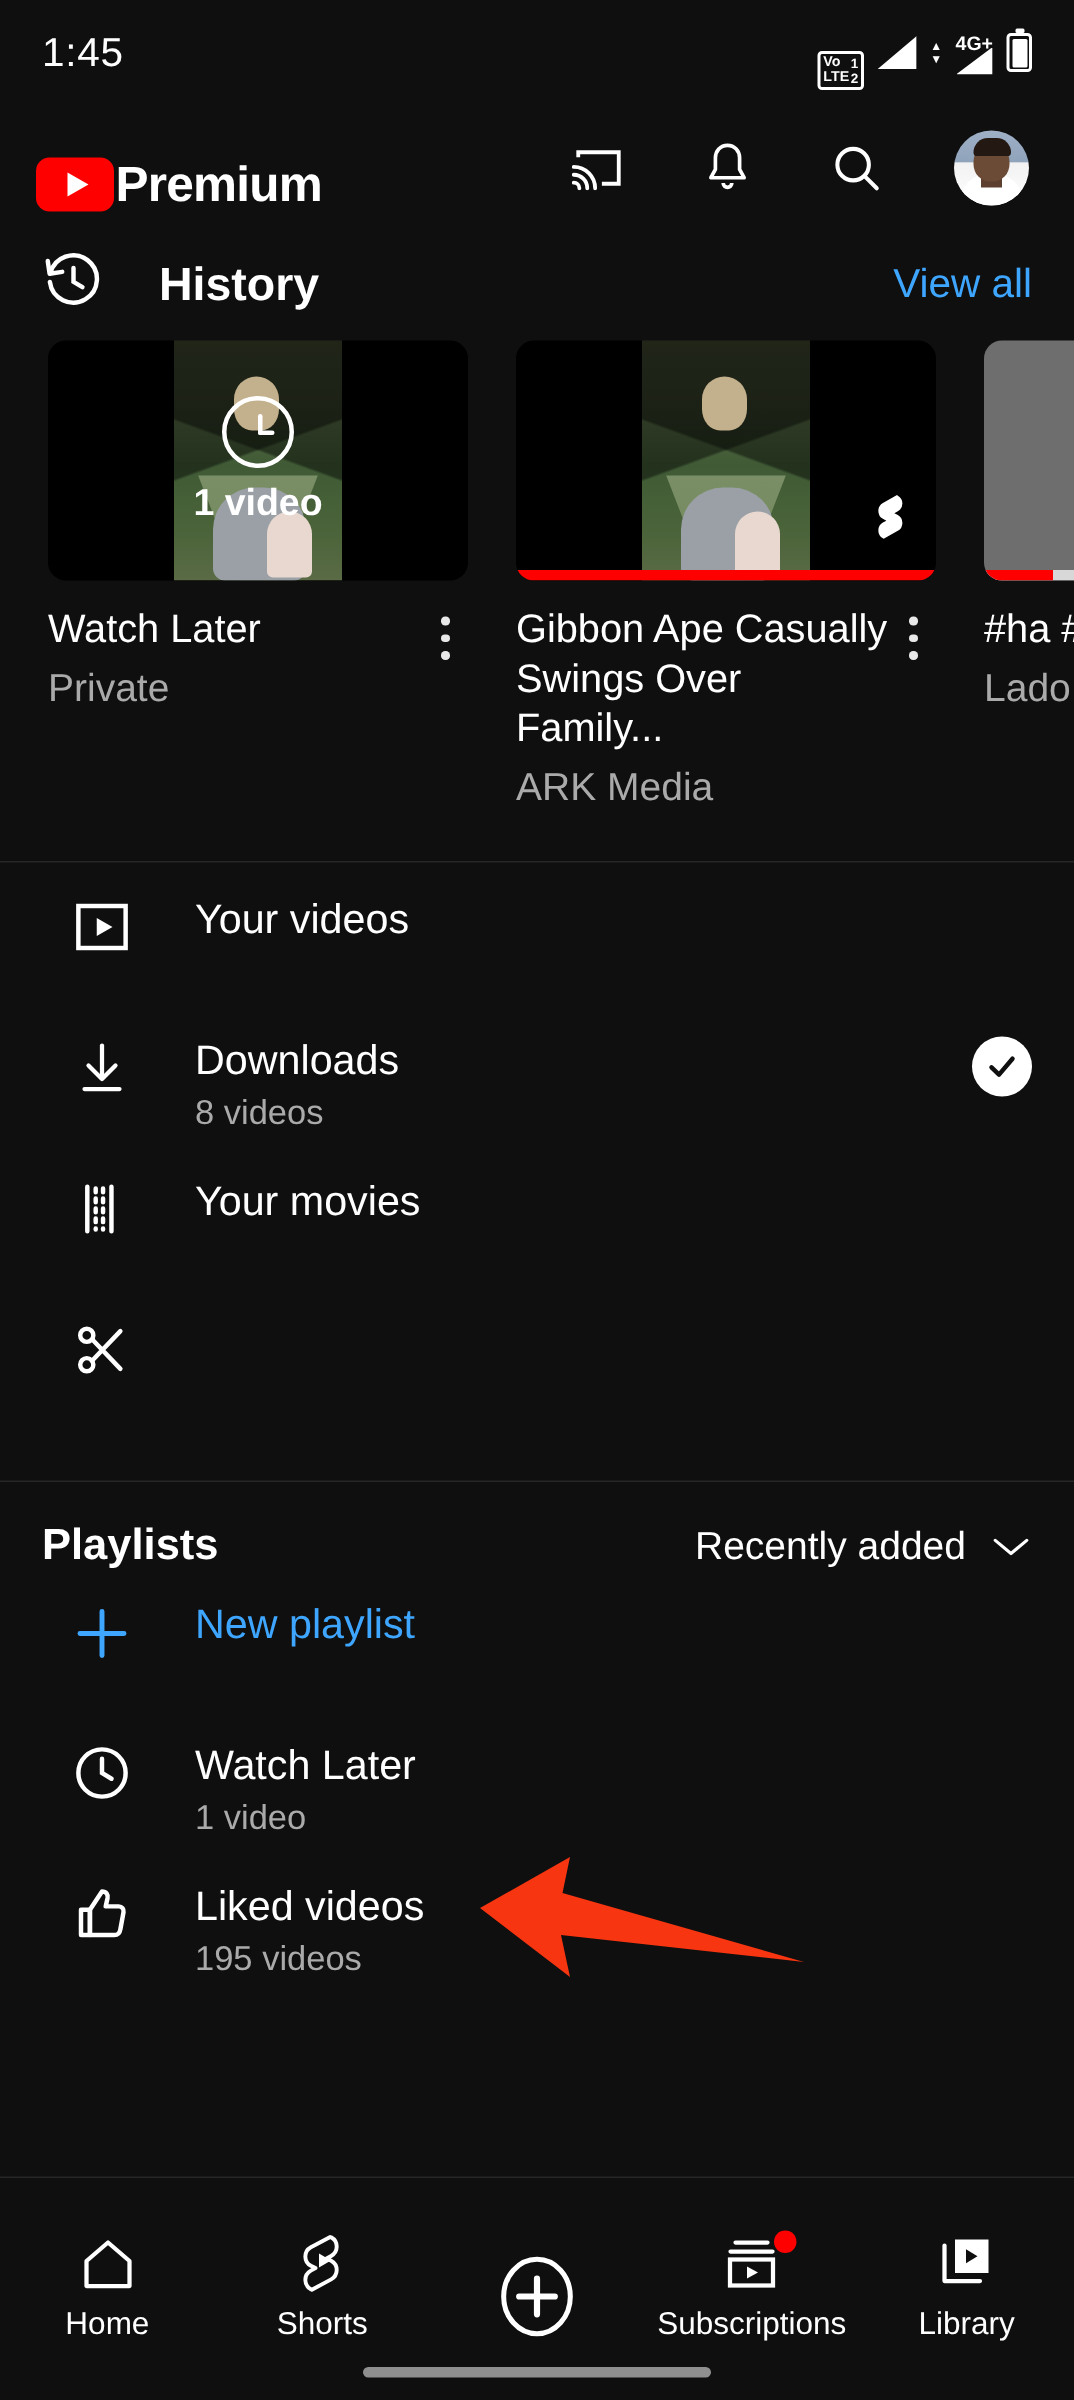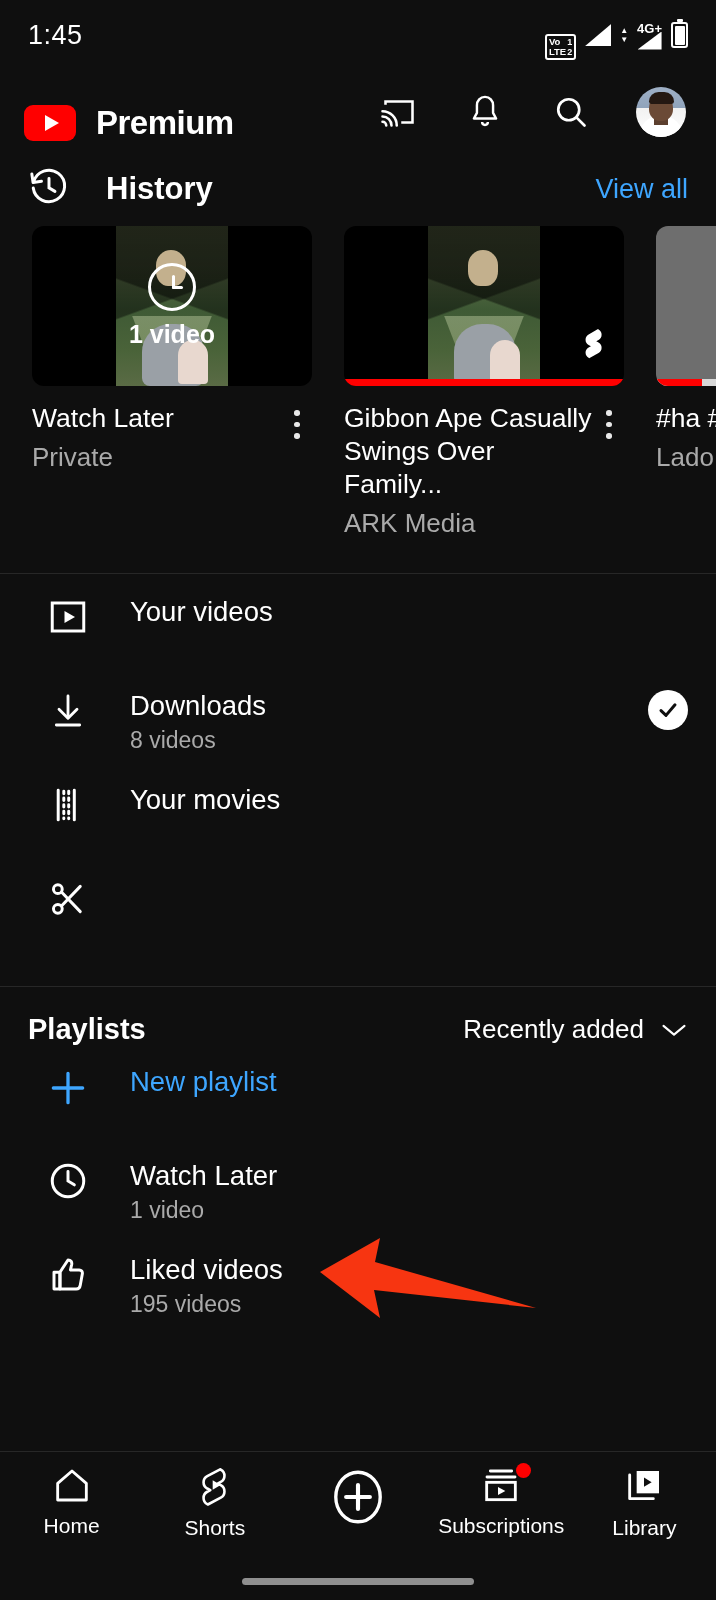--- a/index.html
+++ b/index.html
@@ -33,21 +33,21 @@
   }
   .updown { display:flex; flex-direction:column; gap:2px; font-size:8px; line-height:7px; color:#fff;}
   .g4 { font-size:13px; font-weight:bold; margin-bottom:-4px; }
   .net { display:flex; flex-direction:column; align-items:center; }
   .batt { width:17px; height:26px; border:2.5px solid #fff; border-radius:3px; position:relative; }
   .batt:before{ content:""; position:absolute; top:-5px; left:3.5px; width:6px; height:3px; background:#fff; border-radius:1px;}
   .batt:after{ content:""; position:absolute; inset:1.5px; background:#fff; border-radius:1px;}
 
   
   .header { height:84px; display:flex; align-items:center; padding:0 24px; }
-  .brand { display:flex; align-items:center; gap:20px;margin-top:21px; }
+  .brand { display:flex; align-items:center; gap:1px;margin-top:21px; }
   .yt-logo { width:52px; height:36px; background:#ff0000; border-radius:9px; display:flex; align-items:center; justify-content:center; }
   .yt-logo i { width:0; height:0; border-left:14px solid #fff; border-top:8px solid transparent; border-bottom:8px solid transparent; margin-left:3px;}
   .brand-name { font-size:33px; font-weight:bold; letter-spacing:-.5px; }
   .header-actions { margin-left:auto; display:flex; align-items:center; gap:44px; padding-right:6px;}
   .hicon { width:42px; height:42px; display:flex; align-items:center; justify-content:center; }
   .avatar {
     width:50px; height:50px; border-radius:50%; overflow:hidden;
     background:linear-gradient(#9fb0c6 0%,#8fa3bb 42%,#f2f2f2 43%,#ffffff 100%);
     position:relative; flex:none;
   }
@@ -132,21 +132,21 @@
   .pl-head { display:flex; align-items:center; padding:26px 28px 20px; }
   .pl-title { font-size:29px; font-weight:bold; }
   .pl-sort { margin-left:auto; display:flex; align-items:center; gap:16px; font-size:26px; }
 
   
   .arrow { position:absolute; left:318px; top:1232px; width:220px; height:100px; pointer-events:none; }
 
   
   .bottom { position:absolute; left:0; right:0; bottom:0; }
   .bn-div { height:1px; background:#272727; }
-  .nav { display:flex; height:110px; align-items:flex-start; padding-top:14px; }
+  .nav { display:flex; height:110px; align-items:flex-end; padding-top:14px; }
   .nav-item { flex:1; display:flex; flex-direction:column; align-items:center; gap:10px; position:relative; }
   .nav-label { font-size:21px; }
   .red-dot { position:absolute; width:15px; height:15px; border-radius:50%; background:#ff0000; right:42px; top:-3px;}
   .gesture { height:38px; display:flex; align-items:center; justify-content:center; }
   .gesture i { width:232px; height:7px; border-radius:4px; background:#8f8f8f; display:block;}
 </style>
 </head>
 <body>
 
 <div class="statusbar">

